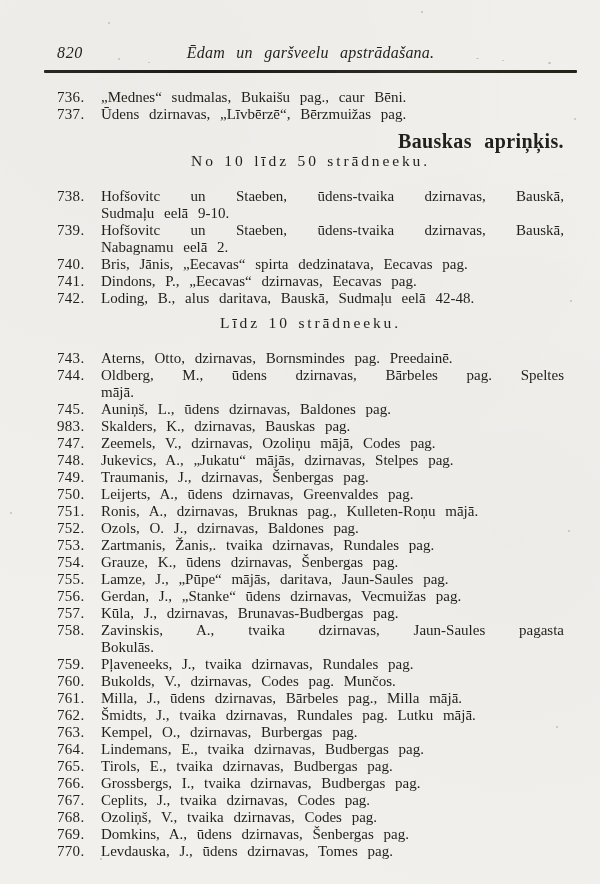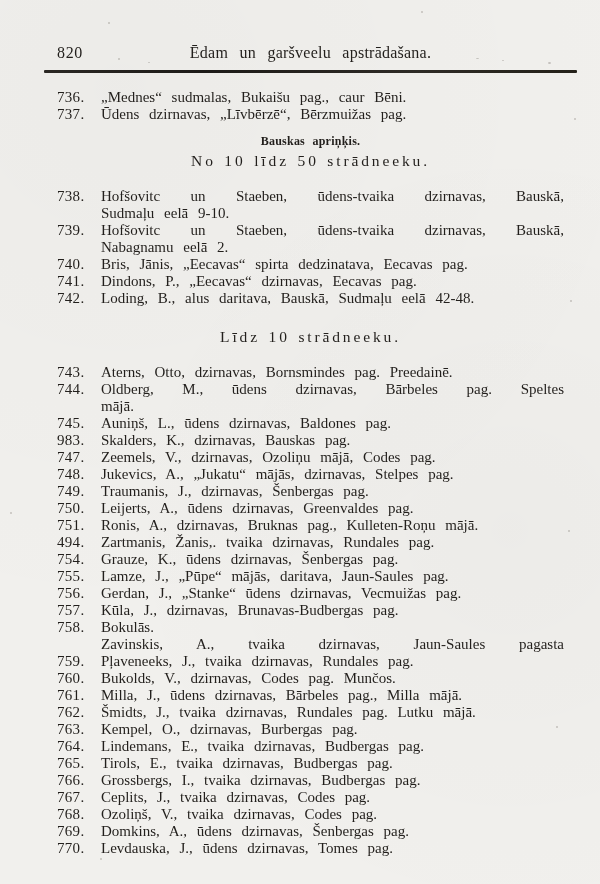--- a/index.html
+++ b/index.html
@@ -19,21 +19,21 @@
       #f1f0ed;
   }
   .content {
     position: absolute;
     left: 57px; top: 44px;
     width: 507px;
     font-size: 15px;
     line-height: 17px;
   }
   
-  .header { position: relative; height: 21px; font-size: 16px; }
+  .header { position: relative; height: 21px; font-size: 16px; font-style: italic; }
   .page-num { position: absolute; left: 0; top: 0; letter-spacing: 0.04em; }
   .header-title {
     text-align: center;
     word-spacing: 0.45em;
     letter-spacing: 0.015em;
   }
   .rule {
     margin: 5px 0 0 -13px;
     width: 533px;
     height: 3px;
@@ -44,35 +44,35 @@
   .entries { margin-top: 17px; }
   #leading-entries { margin-top: 16px; }
   .entry { display: flex; }
   .num { width: 44px; flex: none; letter-spacing: 0.02em; }
   .txt { flex: 1; word-spacing: 0.4em; }
   .line { display: block; }
   .line.fill { text-align: justify; text-align-last: justify; }
   
   .district-title {
     margin: 10px 0 1px;
-    text-align: center;
-    font-size: 12px;
+    text-align: right;
+    font-size: 20px;
     font-weight: bold;
     word-spacing: 0.35em;
     letter-spacing: 0.02em;
   }
   .group-heading {
     text-align: center;
     font-size: 15.5px;
     letter-spacing: 0.185em;
     word-spacing: 0.12em;
     margin: 0 0 2px;
     line-height: 20px;
   }
-  .group + .group .group-heading { margin-top: 20px; }
+  .group + .group .group-heading { margin-top: 6px; }
   
   .speck {
     position: absolute;
     background: #6f6a62;
     border-radius: 50%;
     opacity: 0.35;
   }
 </style>
 </head>
 <body style="background: rgb(241, 240, 237); color: rgb(34, 31, 28);">
@@ -209,23 +209,29 @@
               </span>
   </div>
 
   <div class="entry">
     <span class="num">751.</span>
     <span class="txt">
                 <span class="line">Ronis, A., dzirnavas, Bruknas pag., Kulleten-Roņu mājā.</span>
               </span>
   </div>
 
-
-  <div class="entry">
-    <span class="num">494.</span>
+  <div class="entry">
+    <span class="num">752.</span>
+    <span class="txt">
+                <span class="line">Ozols, O. J., dzirnavas, Baldones pag.</span>
+              </span>
+  </div>
+
+  <div class="entry">
+    <span class="num">753.</span>
     <span class="txt">
                 <span class="line">Zartmanis, Žanis,. tvaika dzirnavas, Rundales pag.</span>
               </span>
   </div>
 
   <div class="entry">
     <span class="num">754.</span>
     <span class="txt">
                 <span class="line">Grauze, K., ūdens dzirnavas, Šenbergas pag.</span>
               </span>
@@ -248,22 +254,22 @@
   <div class="entry">
     <span class="num">757.</span>
     <span class="txt">
                 <span class="line">Kūla, J., dzirnavas, Brunavas-Budbergas pag.</span>
               </span>
   </div>
 
   <div class="entry">
     <span class="num">758.</span>
     <span class="txt">
+                <span class="line fill">Zavinskis, A., tvaika dzirnavas, Jaun-Saules pagasta</span>
                 <span class="line">Bokulās.</span>
-                <span class="line fill">Zavinskis, A., tvaika dzirnavas, Jaun-Saules pagasta</span>
               </span>
   </div>
 
   <div class="entry">
     <span class="num">759.</span>
     <span class="txt">
                 <span class="line">Pļaveneeks, J., tvaika dzirnavas, Rundales pag.</span>
               </span>
   </div>
 

